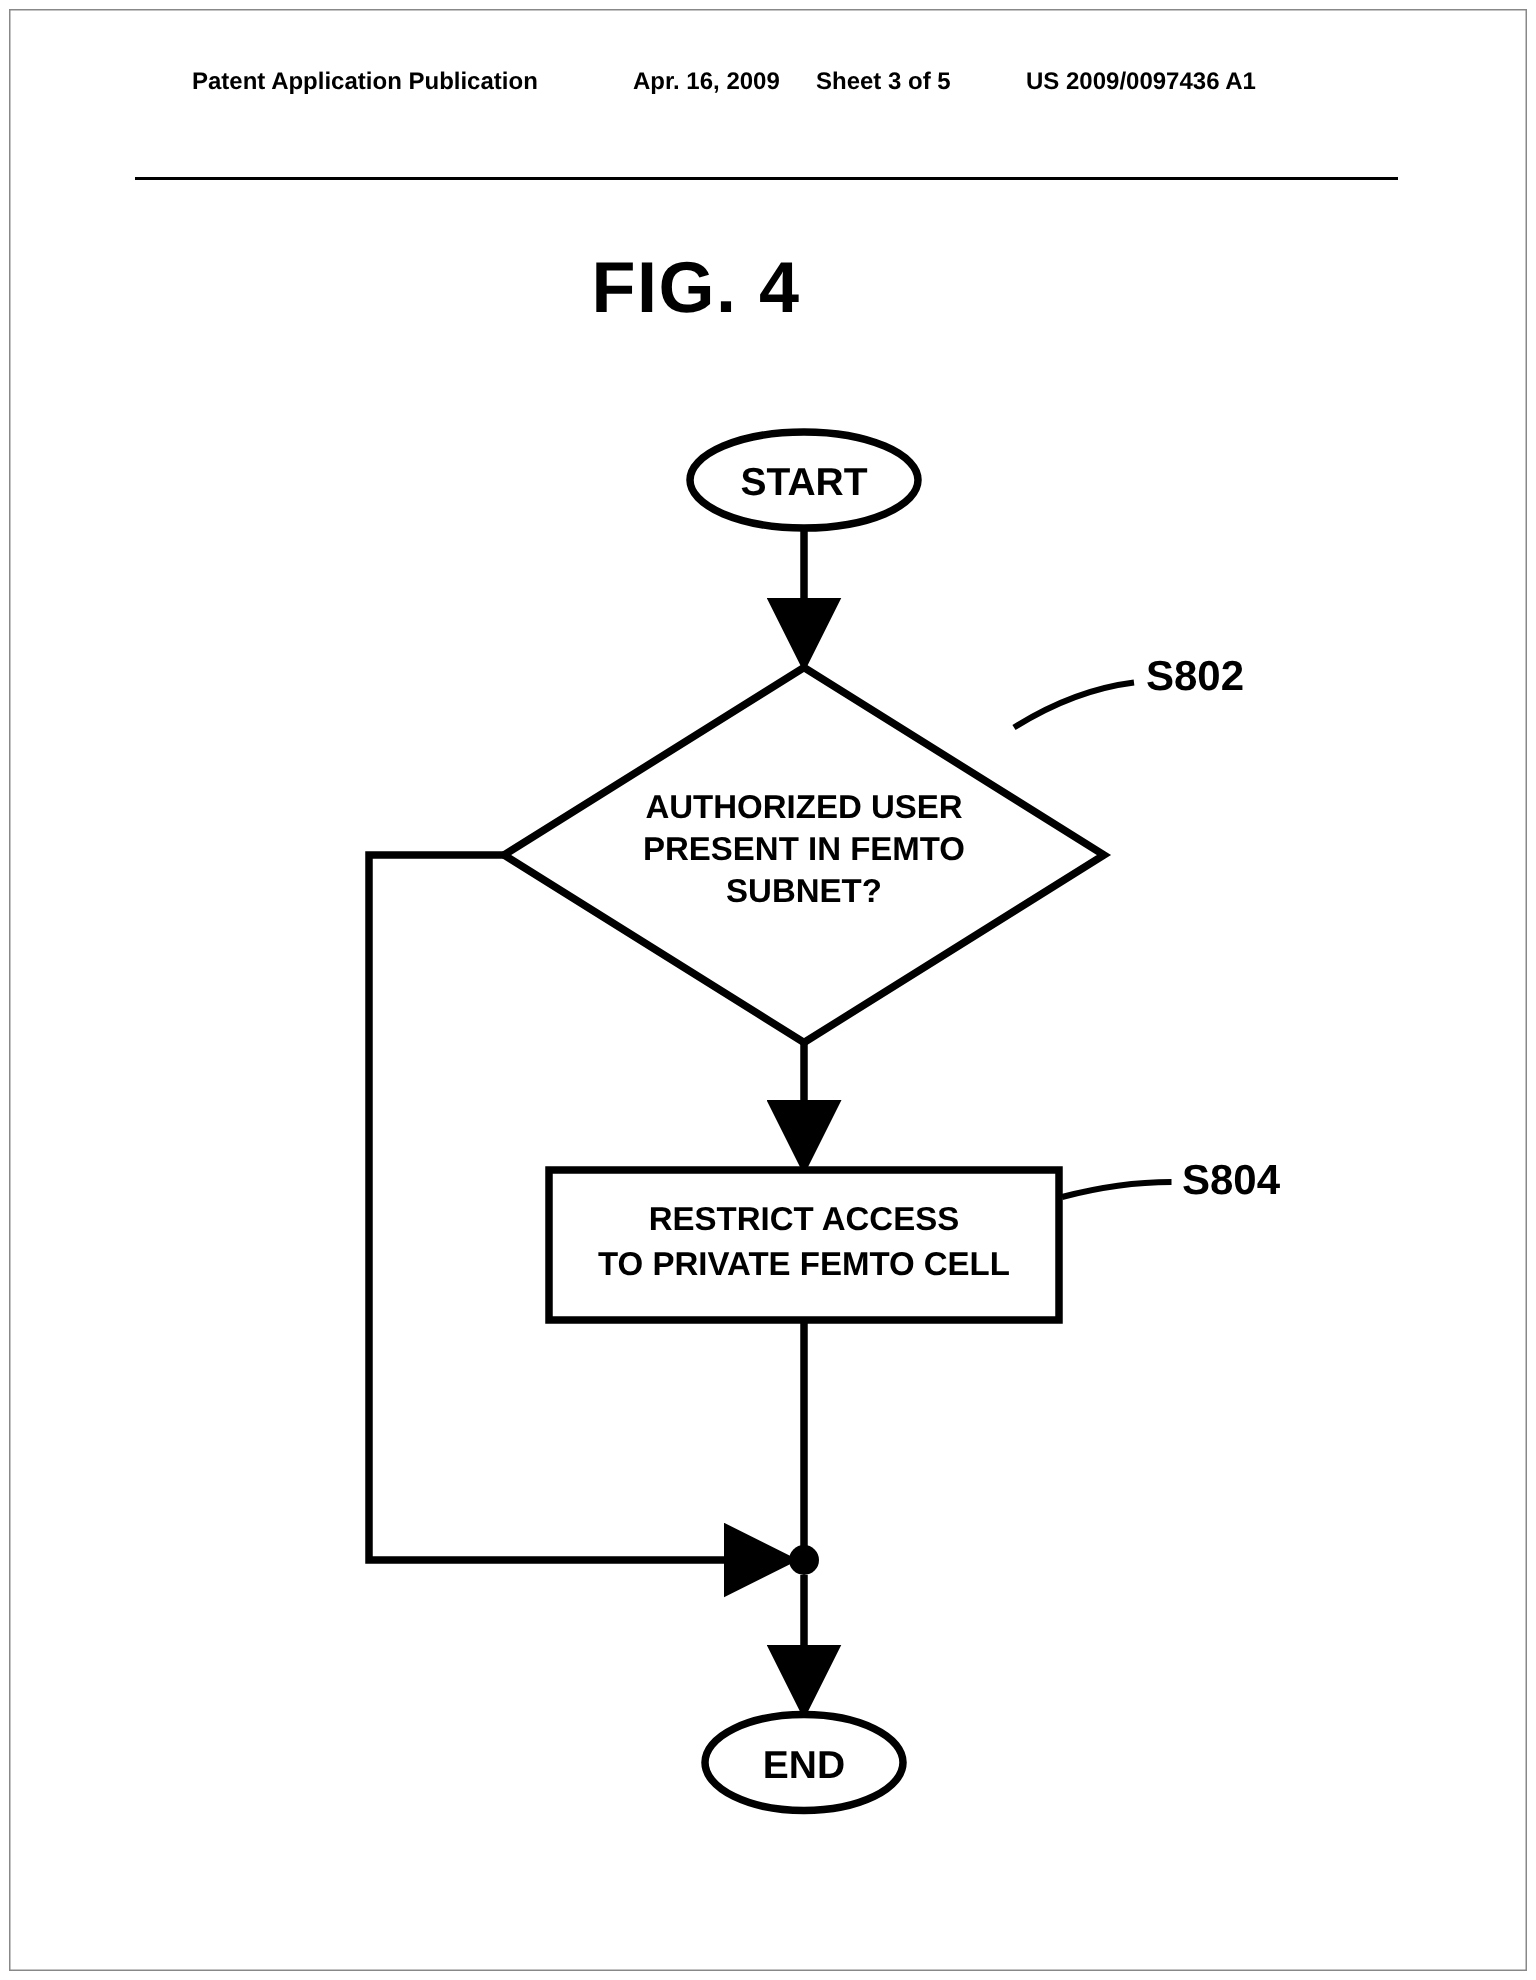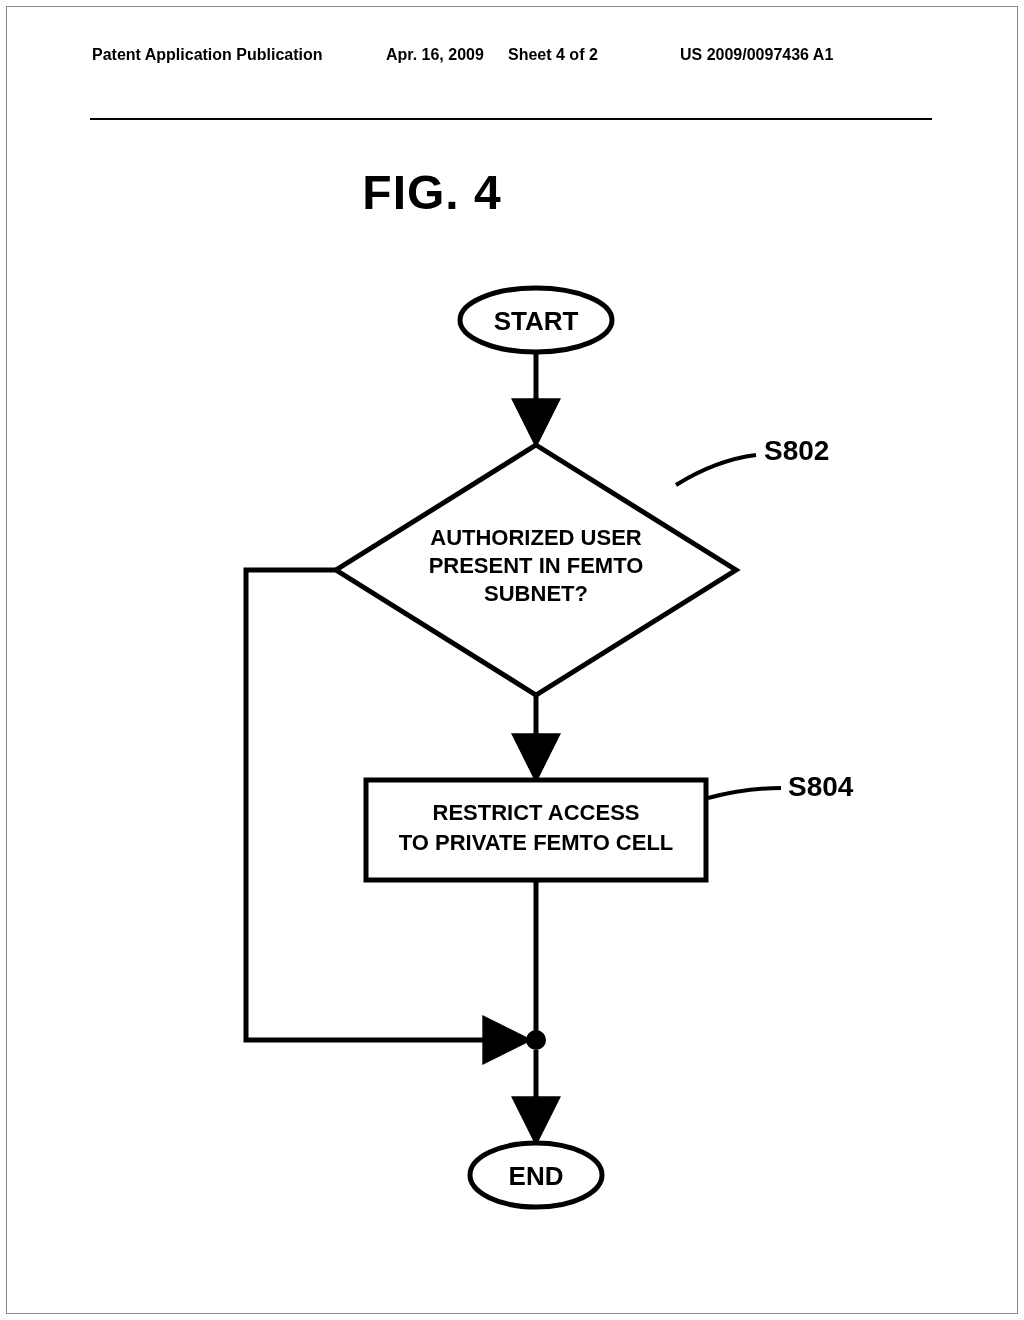--- a/index.html
+++ b/index.html
@@ -14,42 +14,44 @@
   .header {
     position: absolute;
     top: 46px;
     left: 0;
     width: 1024px;
   }
   .header-text {
     font-size: 16px;
     font-weight: bold;
     position: absolute;
+    margin-left: 36px;
   }
   .pub-label { left: 92px; }
   .pub-date  { left: 386px; }
   .sheet     { left: 508px; }
-  .pub-no    { left: 680px; }
+  .pub-no    { left: 648px; }
   .hr {
     position: absolute;
     top: 72px;
     left: 90px;
     width: 842px;
     height: 2px;
     background: #000;
   }
   .figure-title {
     position: absolute;
     top: 165px;
     left: 0;
     width: 864px;
     text-align: center;
     font-size: 48px;
     font-weight: 900;
     letter-spacing: 1px;
+    padding-left: 32px;
   }
   .canvas {
     position: absolute;
     top: 280px;
     left: 116px;
     width: 784px;
     height: 980px;
   }
   svg { display: block; }
   .flow-text {
@@ -73,21 +75,21 @@
   }
 </style>
 </head>
 <body>
 
 <div class="page-border"></div>
 
 <div class="header">
   <span class="header-text pub-label">Patent Application Publication</span>
   <span class="header-text pub-date">Apr. 16, 2009</span>
-  <span class="header-text sheet">Sheet 4 of 2</span>
+  <span class="header-text sheet">Sheet 3 of 5</span>
   <span class="header-text pub-no">US 2009/0097436 A1</span>
   <div class="hr"></div>
 </div>
 
 <div class="figure-title">FIG. 4</div>
 
 <div class="canvas">
   <svg width="784" height="960" viewBox="0 0 784 960">
 
     <defs>

